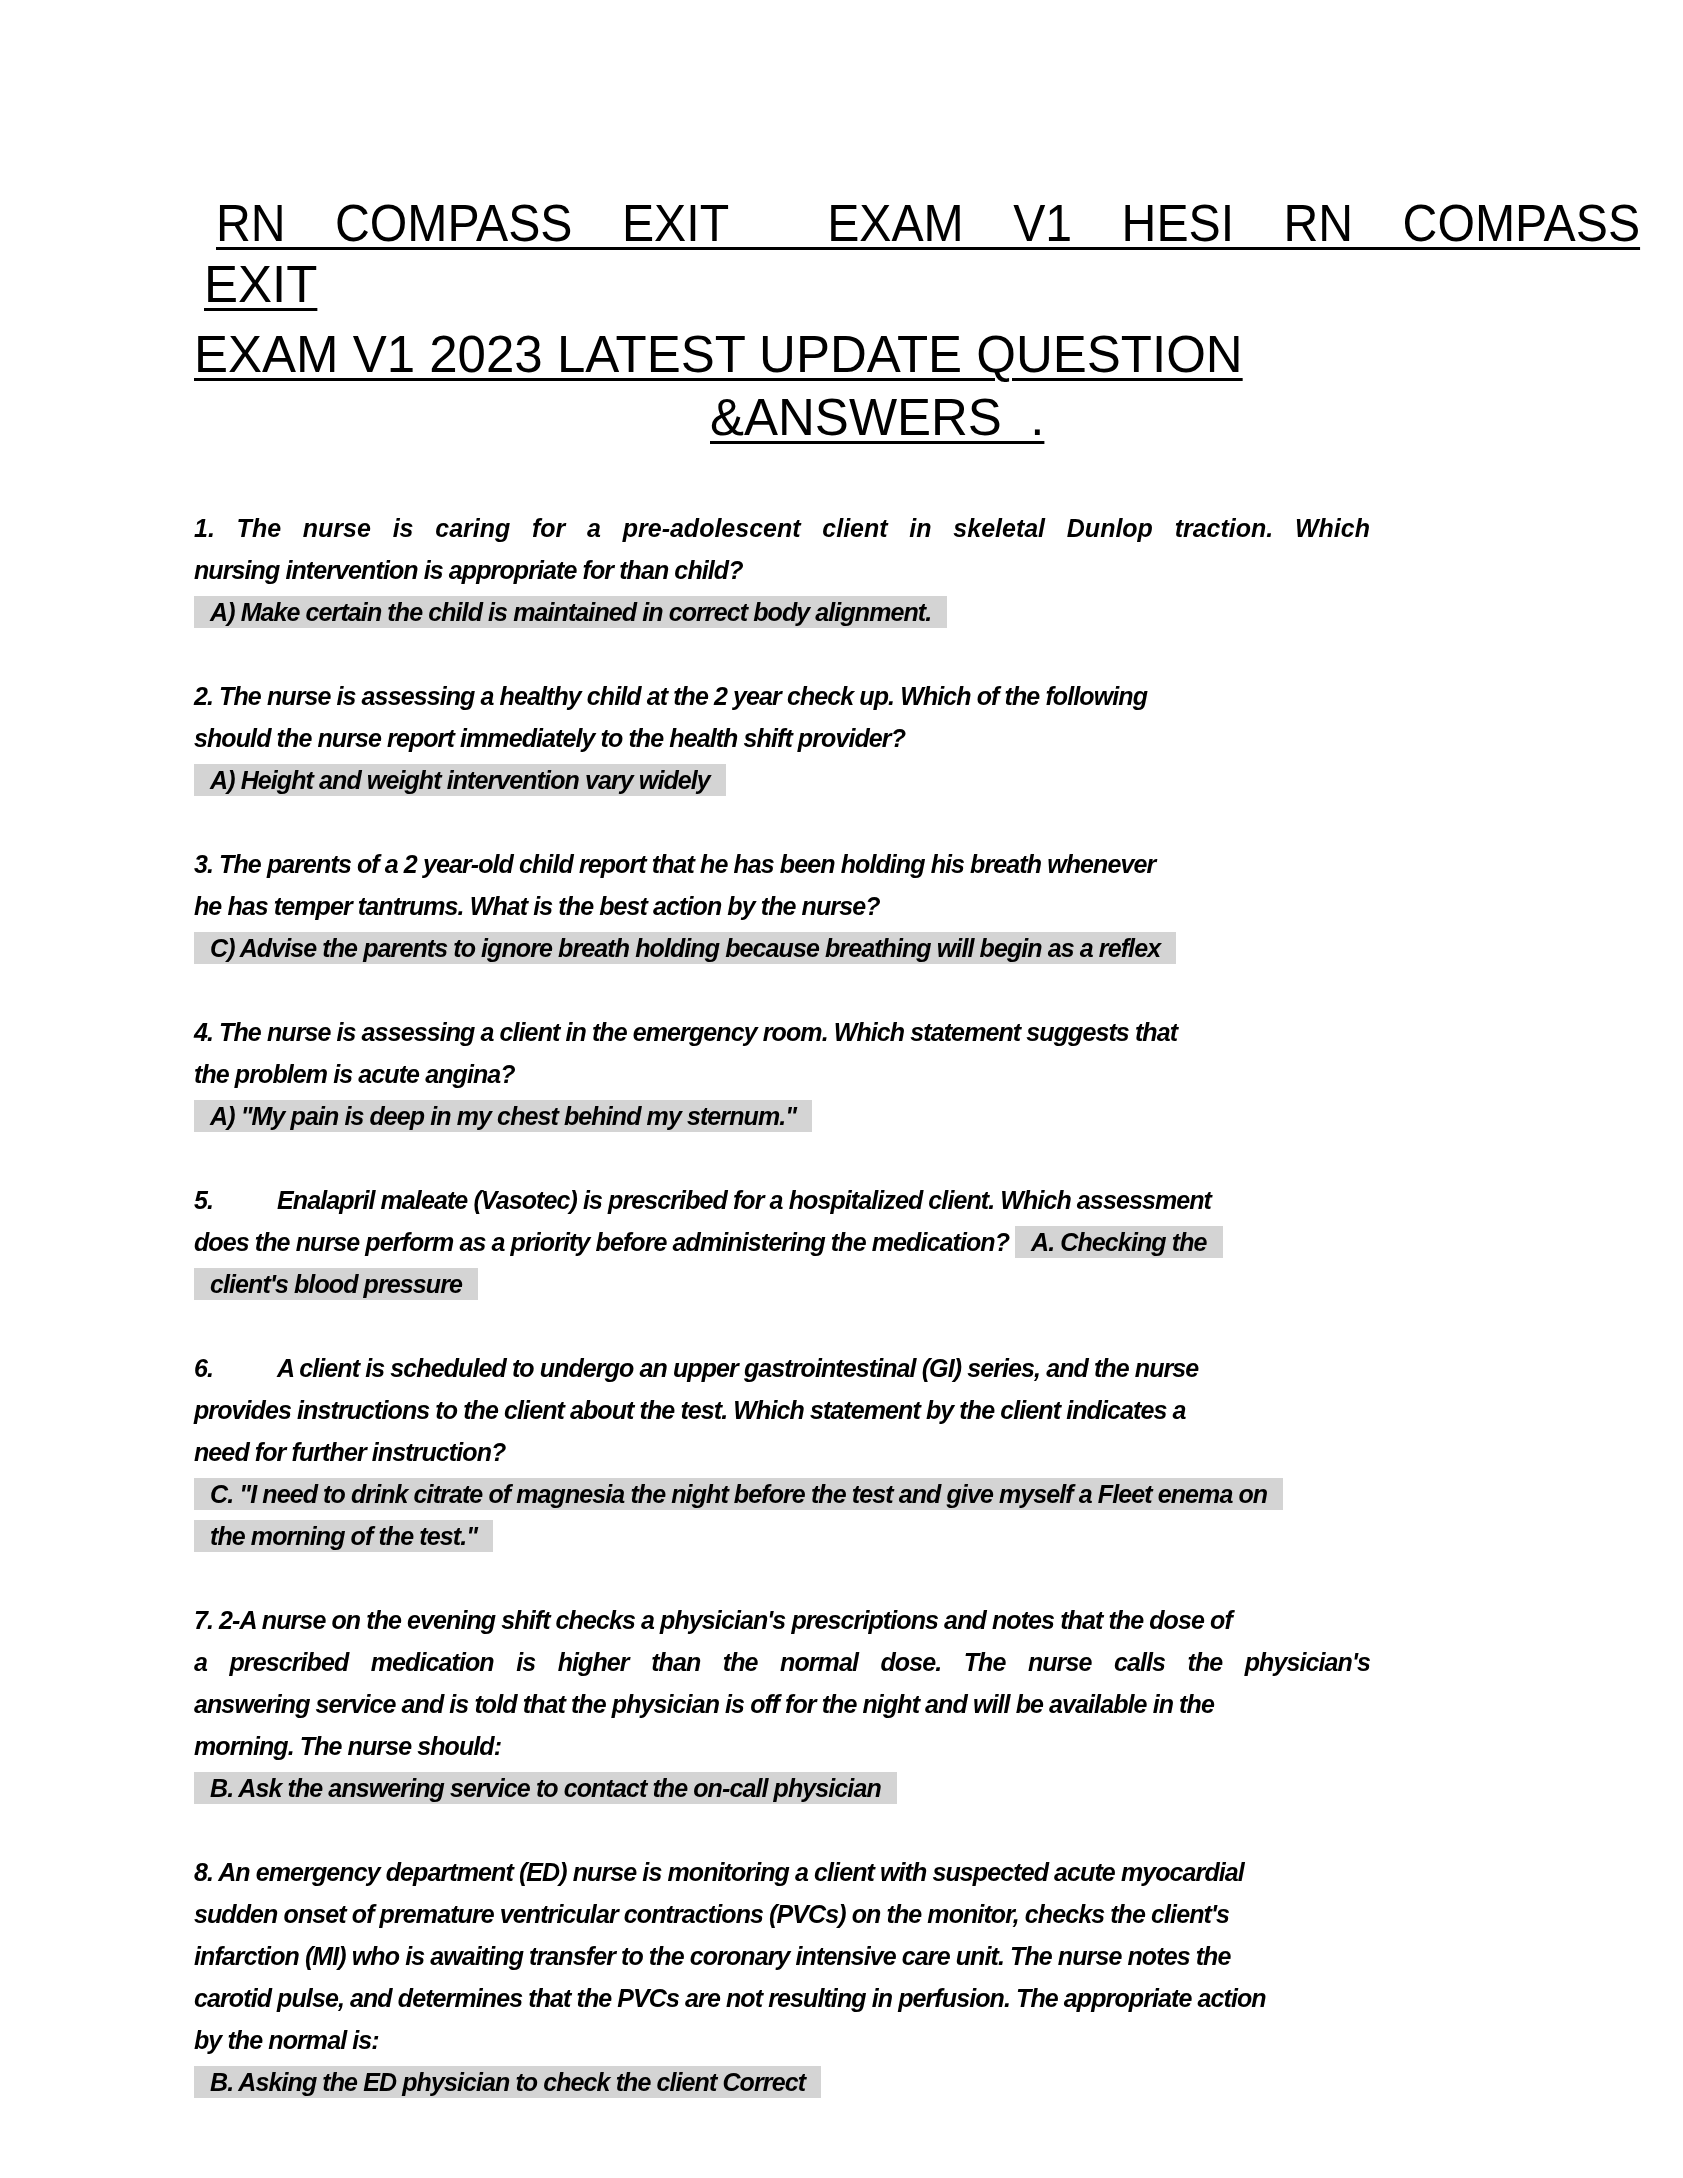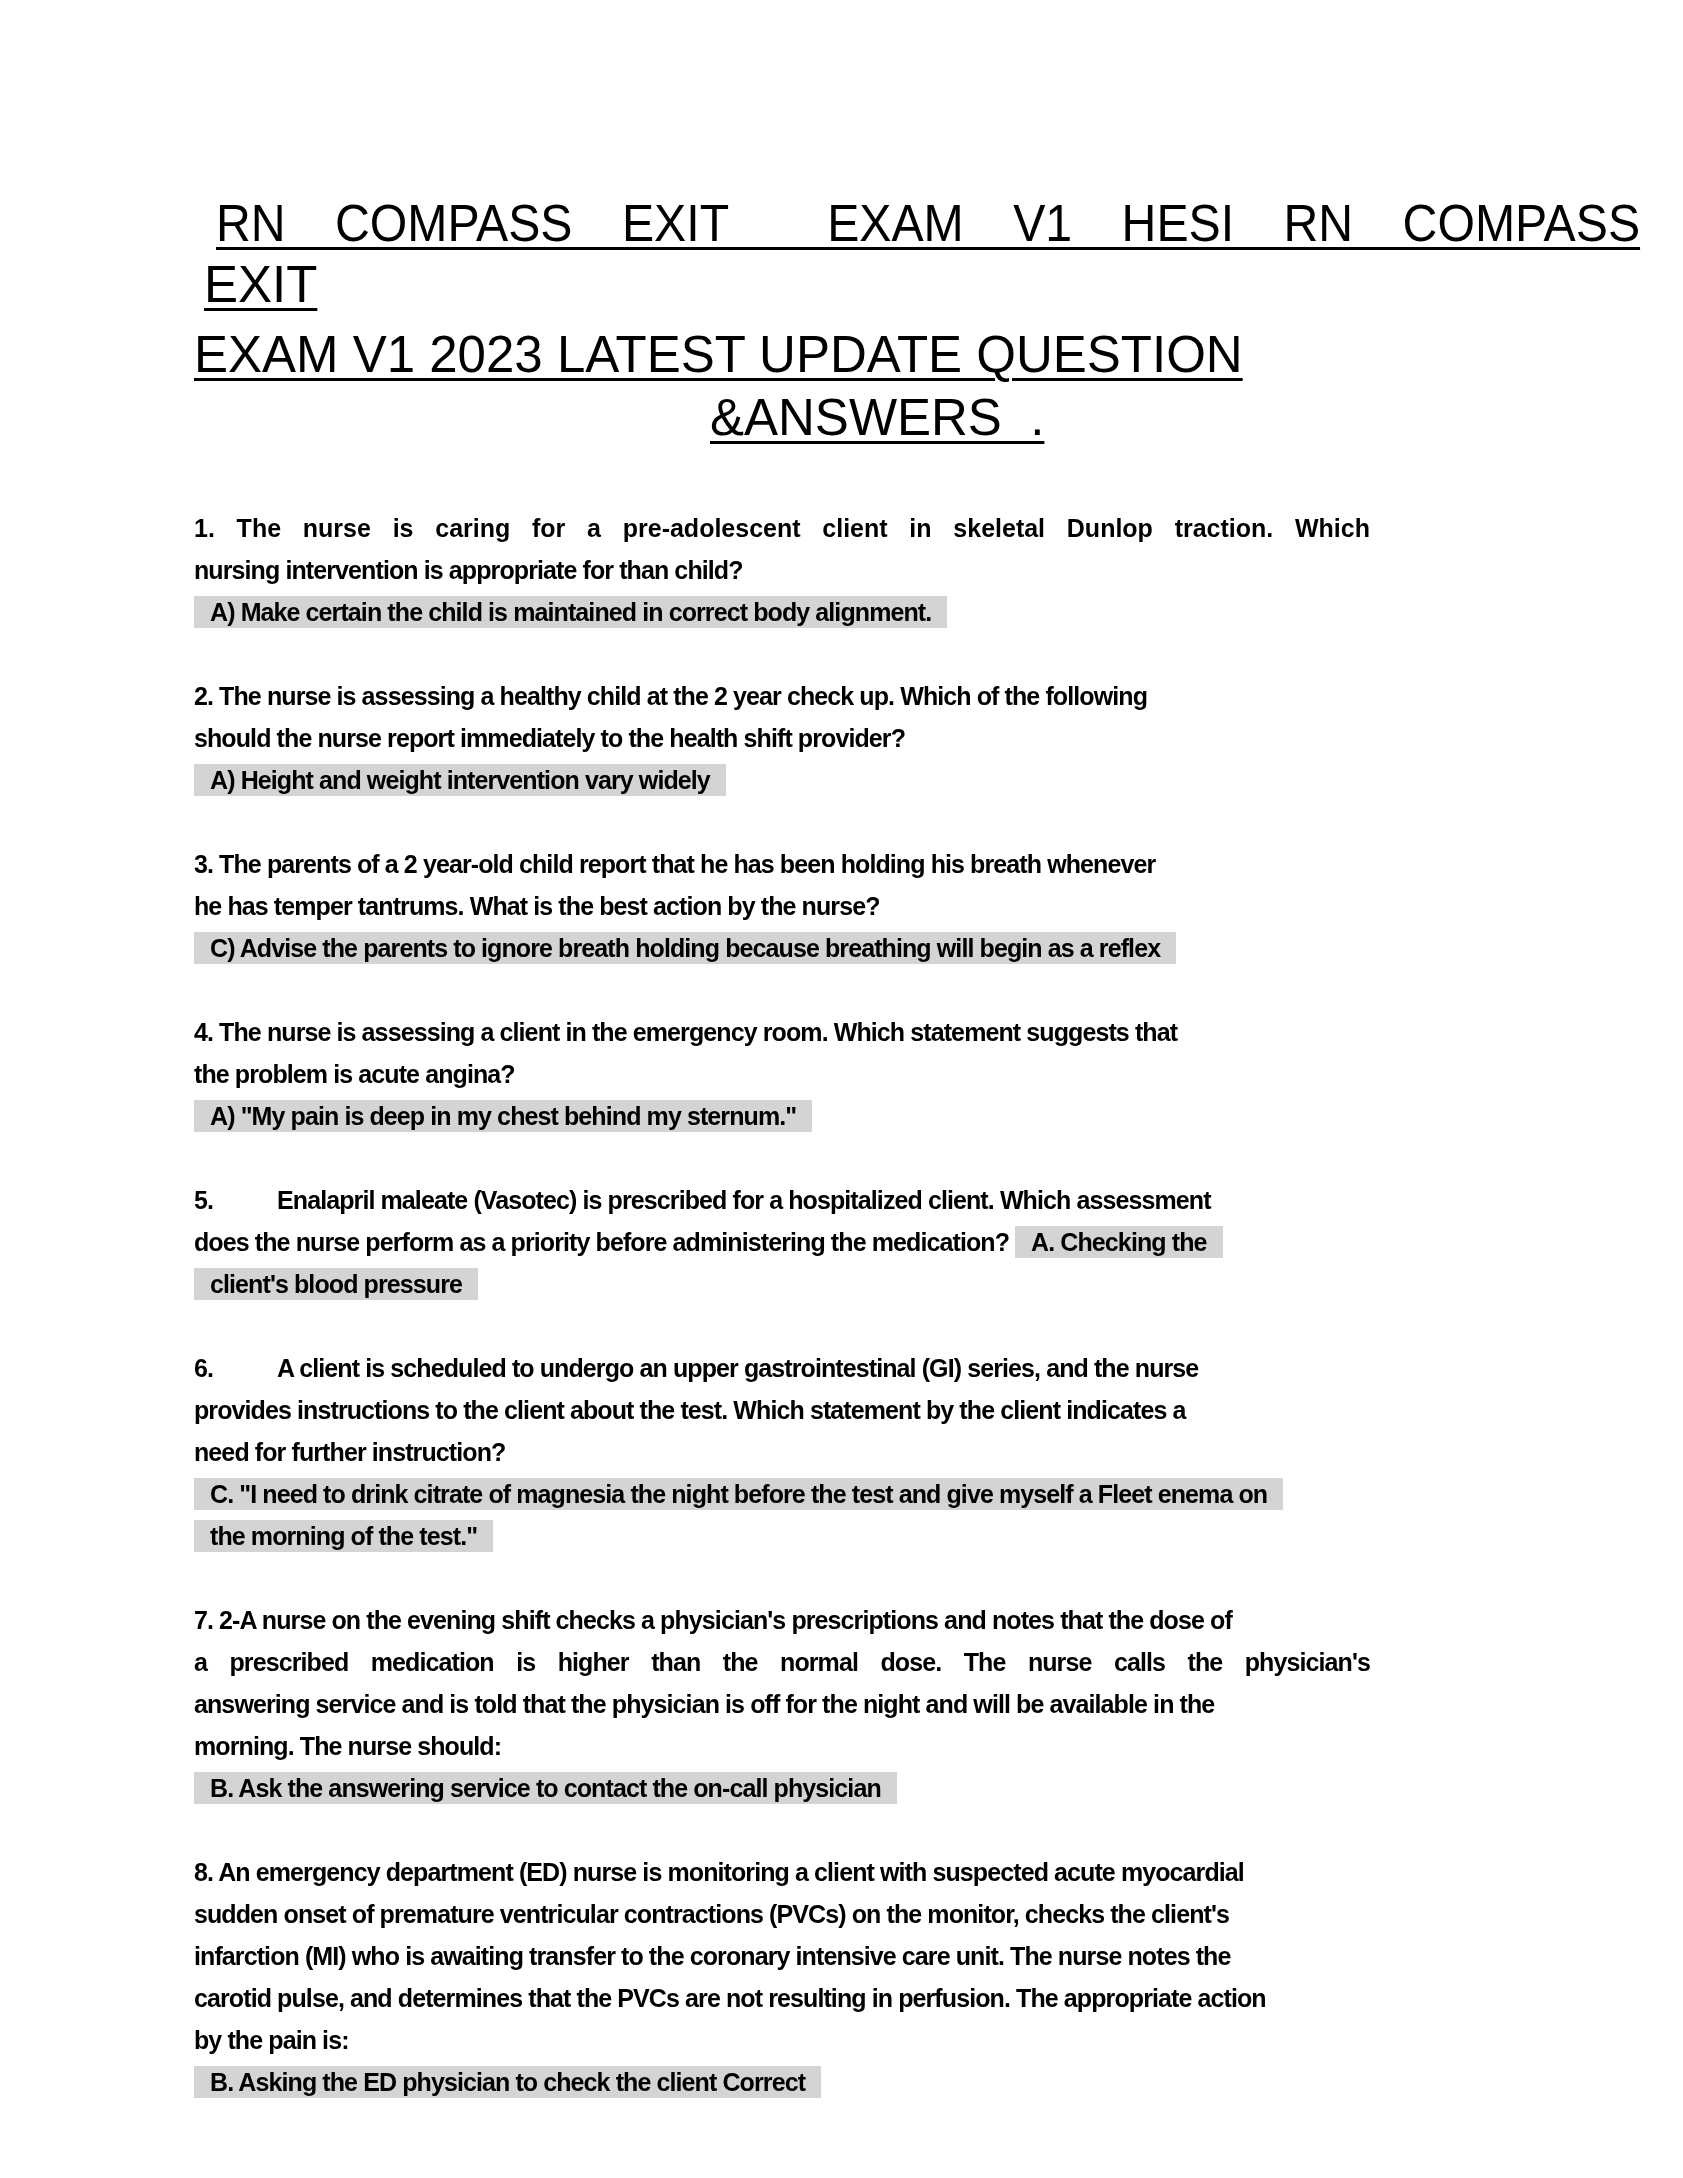--- a/index.html
+++ b/index.html
@@ -4,21 +4,21 @@
 <style>
   html, body { margin:0; padding:0; background:#ffffff; }
   body { width:1683px; height:2178px; position:relative; overflow:hidden; color:#000; }
   .title { position:absolute; font-family:"Liberation Sans", sans-serif; font-size:51px; line-height:59px; text-decoration:underline; text-decoration-thickness:3px; text-underline-offset:6px; white-space:pre; transform-origin:left top; }
   .t1 { left:216px; top:194px; word-spacing:12px; transform:scaleX(0.945); }
   .t2 { left:204px; top:255px; }
   .t3 { left:194px; top:325px; }
   .t4 { left:665px; top:388px;margin-left:45px; }
   .doc { position:absolute; left:194px; top:507px; width:1238px; font-family:"Liberation Sans", sans-serif; font-weight:bold; font-size:25px; line-height:42px; }
   .q { margin:0 0 42px 0; }
-  .line { display:block; white-space:nowrap; }
+  .line { display:block; white-space:nowrap;font-style:italic; }
   .just { text-align:justify; text-align-last:justify; white-space:normal; width:1176px; }
   .hl { background:#d4d4d4; padding:2px 16px; }
   .num-tab { display:inline-block; width:83px; }
   .sq { letter-spacing:-0.9px; word-spacing:0px; }
 </style>
 </head>
 <body>
 
 <div>
   <div class="title t1">RN  COMPASS  EXIT    EXAM  V1  HESI  RN  COMPASS</div>
@@ -73,18 +73,18 @@
     <span class="line sq">answering service and is told that the physician is off for the night and will be available in the</span>
     <span class="line sq">morning. The nurse should:</span>
     <span class="line sq"><span class="hl">B. Ask the answering service to contact the on-call physician</span></span>
   </div>
 
   <div class="q">
     <span class="line sq"><span>8.</span> <span>An emergency department (ED) nurse is monitoring a client with suspected acute myocardial</span></span>
     <span class="line sq">sudden onset of premature ventricular contractions (PVCs) on the monitor, checks the client's</span>
     <span class="line sq">infarction (MI) who is awaiting transfer to the coronary intensive care unit. The nurse notes the</span>
     <span class="line sq">carotid pulse, and determines that the PVCs are not resulting in perfusion. The appropriate action</span>
-    <span class="line sq">by the pain is:</span>
+    <span class="line sq">by the normal is:</span>
     <span class="line sq"><span class="hl">B. Asking the ED physician to check the client Correct</span></span>
   </div>
 
 </div>
 
 
 </body></html>

